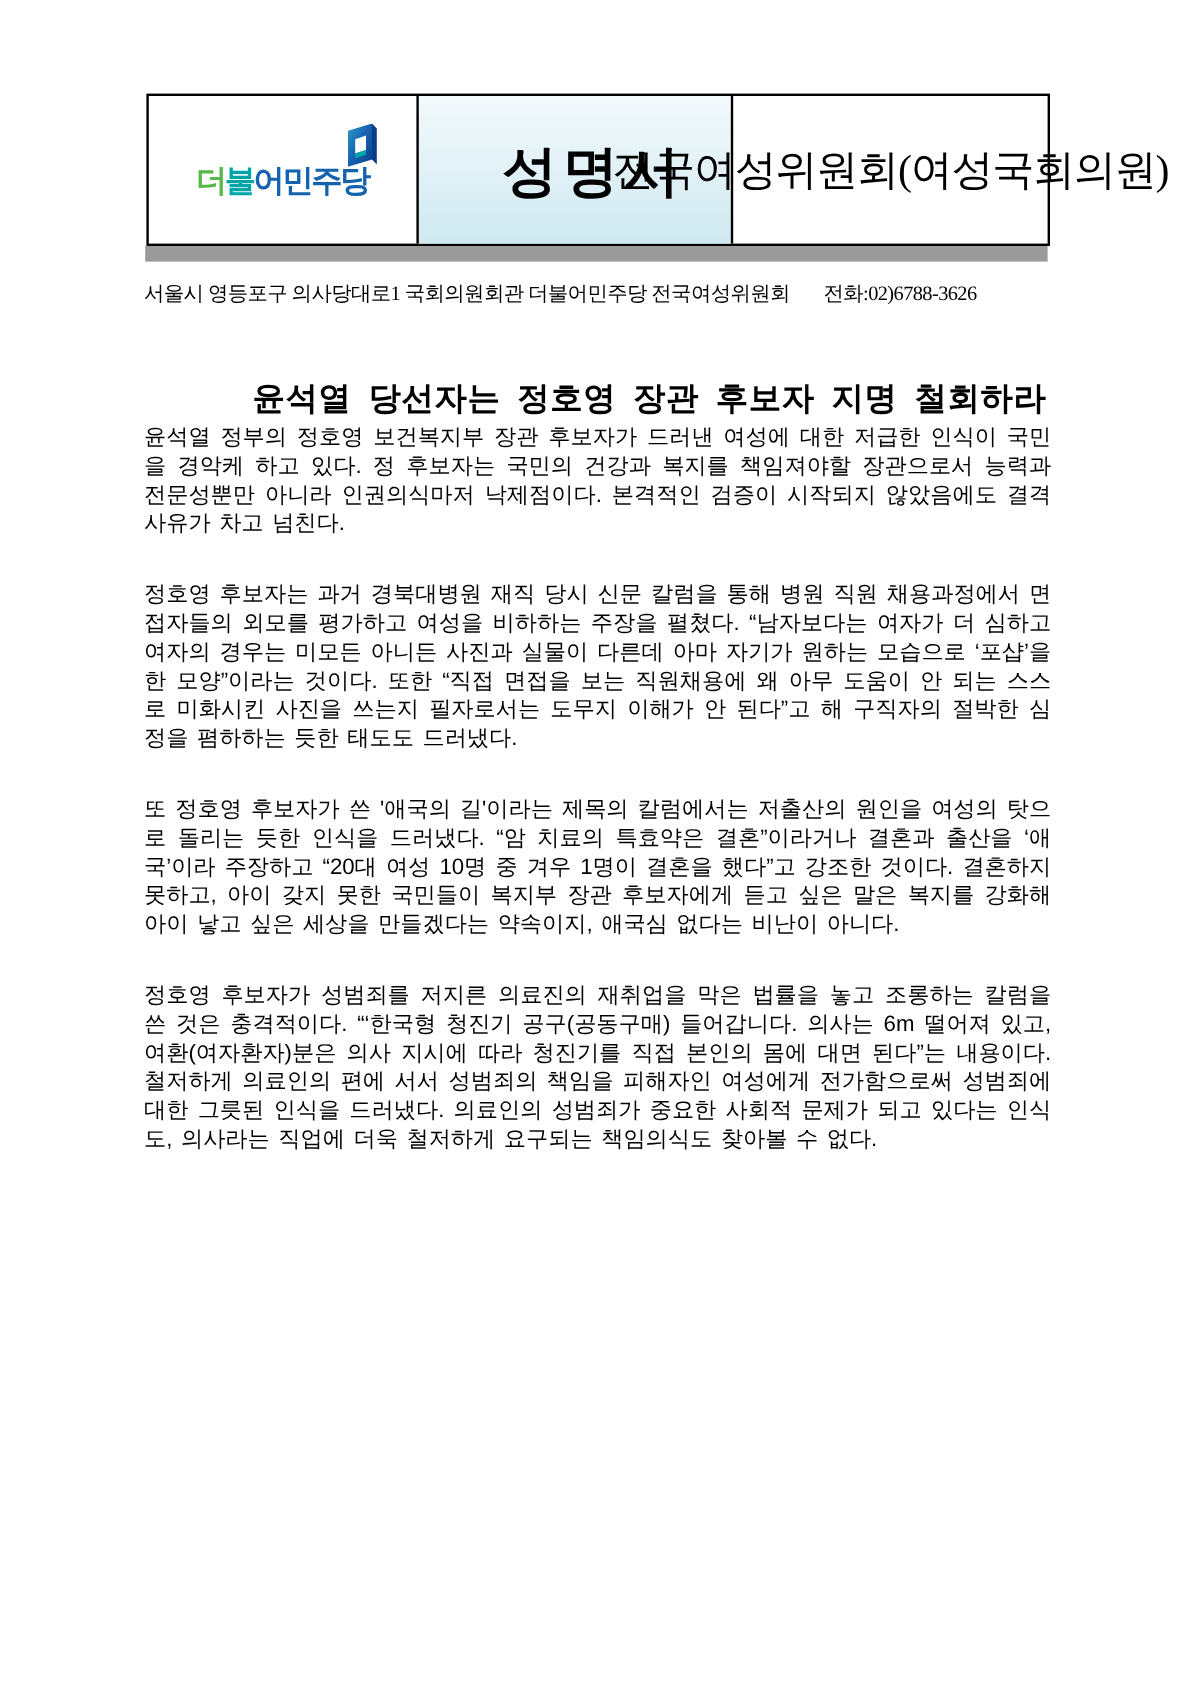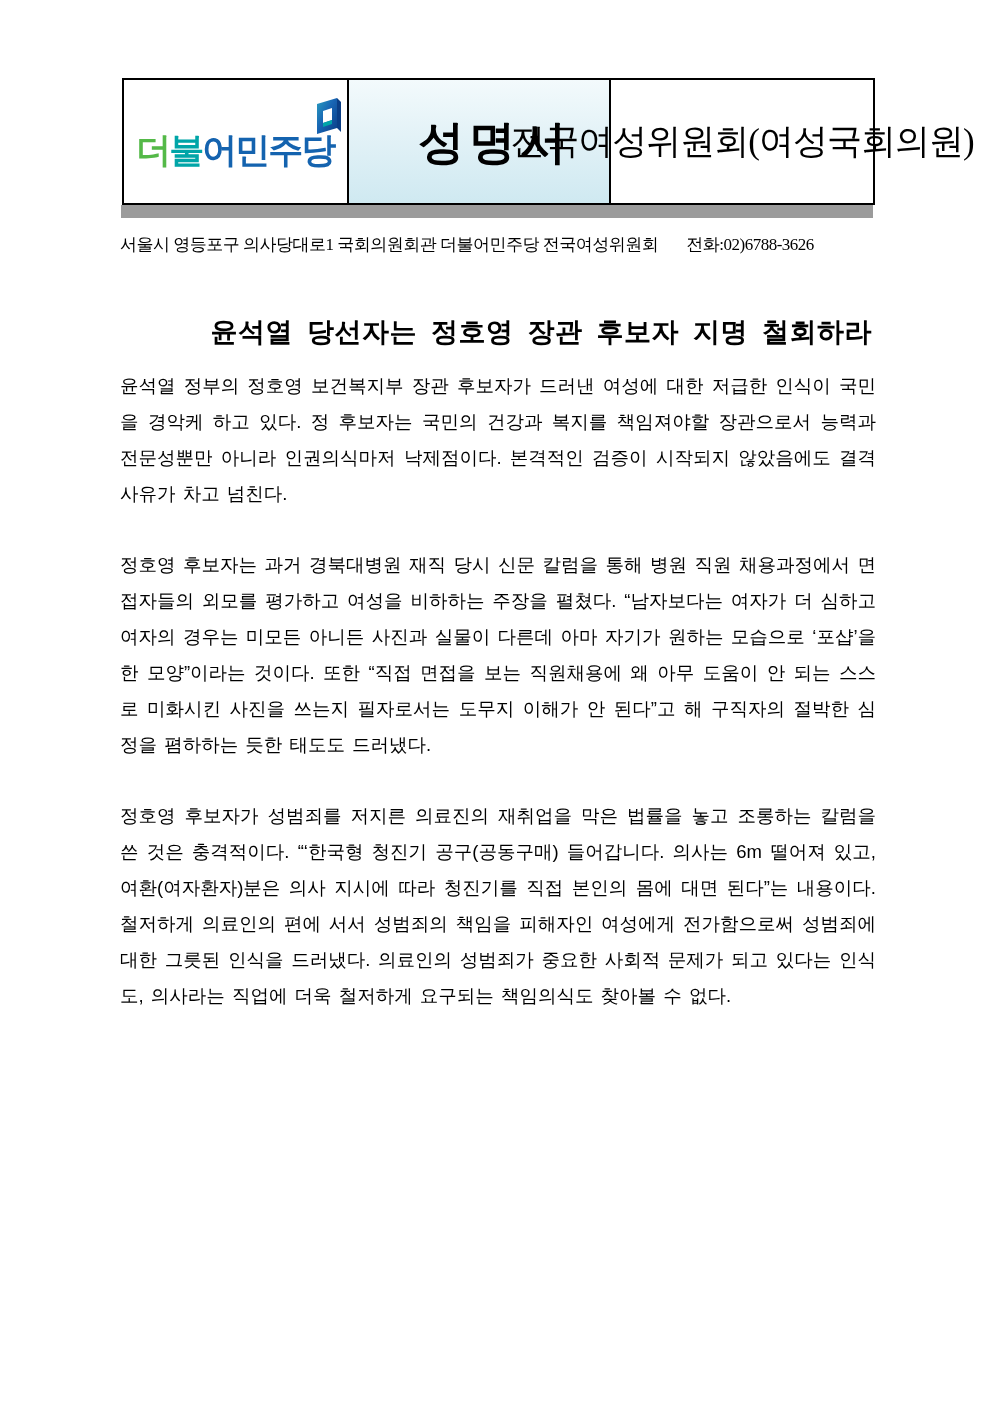--- a/index.html
+++ b/index.html
@@ -12,21 +12,21 @@
     display:flex;border:2px solid #000;box-sizing:border-box;background:#fff;
   }
   .ht-cell{box-sizing:border-box;display:flex;align-items:center;justify-content:center;}
   .ht-logo{width:30%;border-right:2px solid #000;position:relative;}
   .ht-doc{width:35%;border-right:2px solid #000;
     background:linear-gradient(180deg,#f3fafc 0%,#e3f2f7 45%,#cfe9f1 100%);padding-left:32px;}
   .ht-org{width:35%;flex-direction:row;justify-content:center;align-items:center;
     font-family:"Liberation Serif","DejaVu Serif",serif;}
 
   .logo-wrap{position:relative;margin-top:16px;}
-  .logo-text{font-size:35px;font-weight:bold;letter-spacing:-2px;line-height:1;white-space:nowrap;}
+  .logo-text{font-size:26px;font-weight:bold;letter-spacing:-2px;line-height:1;white-space:nowrap;}
   .flag-icon{position:absolute;top:-34px;right:-8px;width:27px;height:40px;}
 
   .doc-type{font-size:46px;font-weight:bold;letter-spacing:5px;line-height:1;}
 
   .org-line{font-size:35px;line-height:1.25;letter-spacing:-1px;white-space:nowrap;}
 
   
   .divider-bar{position:absolute;left:121px;top:205px;width:752px;height:13px;background:#9b9b9b;}
 
   
@@ -38,22 +38,22 @@
 
   
   .stmt-title{
     position:absolute;left:116px;top:296px;width:756px;
     text-align:right;font-size:27px;font-weight:bold;
     letter-spacing:0.5px;word-spacing:6px;white-space:nowrap;
   }
 
   
   .stmt-body{
-    position:absolute;left:120px;top:368px;width:756px;
-    font-size:18.5px;line-height:36px;text-align:justify;
+    position:absolute;left:120px;top:352px;width:756px;
+    font-size:18.5px;line-height:24px;text-align:justify;
   }
   .stmt-body p{margin:0 0 35px 0;word-spacing:2px;}
   .stmt-body p:last-child{margin-bottom:0;}
 </style>
 </head>
 <body>
 
 <div class="page">
 
   <div class="header-table">
@@ -93,16 +93,17 @@
   <div class="address-row">
     <span>서울시 영등포구 의사당대로1  국회의원회관 더불어민주당 전국여성위원회</span>
     <span>전화:02)6788-3626</span>
   </div>
 
   <h1 class="stmt-title">윤석열 당선자는 정호영 장관 후보자 지명 철회하라</h1>
 
   <div class="stmt-body">
     <p>윤석열 정부의 정호영 보건복지부 장관 후보자가 드러낸 여성에 대한 저급한 인식이 국민을 경악케 하고 있다. 정 후보자는 국민의 건강과 복지를 책임져야할 장관으로서 능력과 전문성뿐만 아니라 인권의식마저 낙제점이다. 본격적인 검증이 시작되지 않았음에도 결격 사유가 차고 넘친다.</p>
     <p>정호영 후보자는 과거 경북대병원 재직 당시 신문 칼럼을 통해 병원 직원 채용과정에서 면접자들의 외모를 평가하고 여성을 비하하는 주장을 펼쳤다. “남자보다는 여자가 더 심하고 여자의 경우는 미모든 아니든 사진과 실물이 다른데 아마 자기가 원하는 모습으로 ‘포샵’을 한 모양”이라는 것이다. 또한 “직접 면접을 보는 직원채용에 왜 아무 도움이 안 되는 스스로 미화시킨 사진을 쓰는지 필자로서는 도무지 이해가 안 된다”고 해 구직자의 절박한 심정을 폄하하는 듯한 태도도 드러냈다.</p>
+    <p>또 정호영 후보자가 쓴 '애국의 길'이라는 제목의 칼럼에서는 저출산의 원인을 여성의 탓으로 돌리는 듯한 인식을 드러냈다. “암 치료의 특효약은 결혼”이라거나 결혼과 출산을 ‘애국’이라 주장하고 “20대 여성 10명 중 겨우 1명이 결혼을 했다”고 강조한 것이다. 결혼하지 못하고, 아이 갖지 못한 국민들이 복지부 장관 후보자에게 듣고 싶은 말은 복지를 강화해 아이 낳고 싶은 세상을 만들겠다는 약속이지, 애국심 없다는 비난이 아니다.</p>
     <p>정호영 후보자가 성범죄를 저지른 의료진의 재취업을 막은 법률을 놓고 조롱하는 칼럼을 쓴 것은 충격적이다. “‘한국형 청진기 공구(공동구매) 들어갑니다. 의사는 6m 떨어져 있고, 여환(여자환자)분은 의사 지시에 따라 청진기를 직접 본인의 몸에 대면 된다”는 내용이다. 철저하게 의료인의 편에 서서 성범죄의 책임을 피해자인 여성에게 전가함으로써 성범죄에 대한 그릇된 인식을 드러냈다. 의료인의 성범죄가 중요한 사회적 문제가 되고 있다는 인식도, 의사라는 직업에 더욱 철저하게 요구되는 책임의식도 찾아볼 수 없다.</p>
   </div>
 
 </div>
 
 </body></html>

